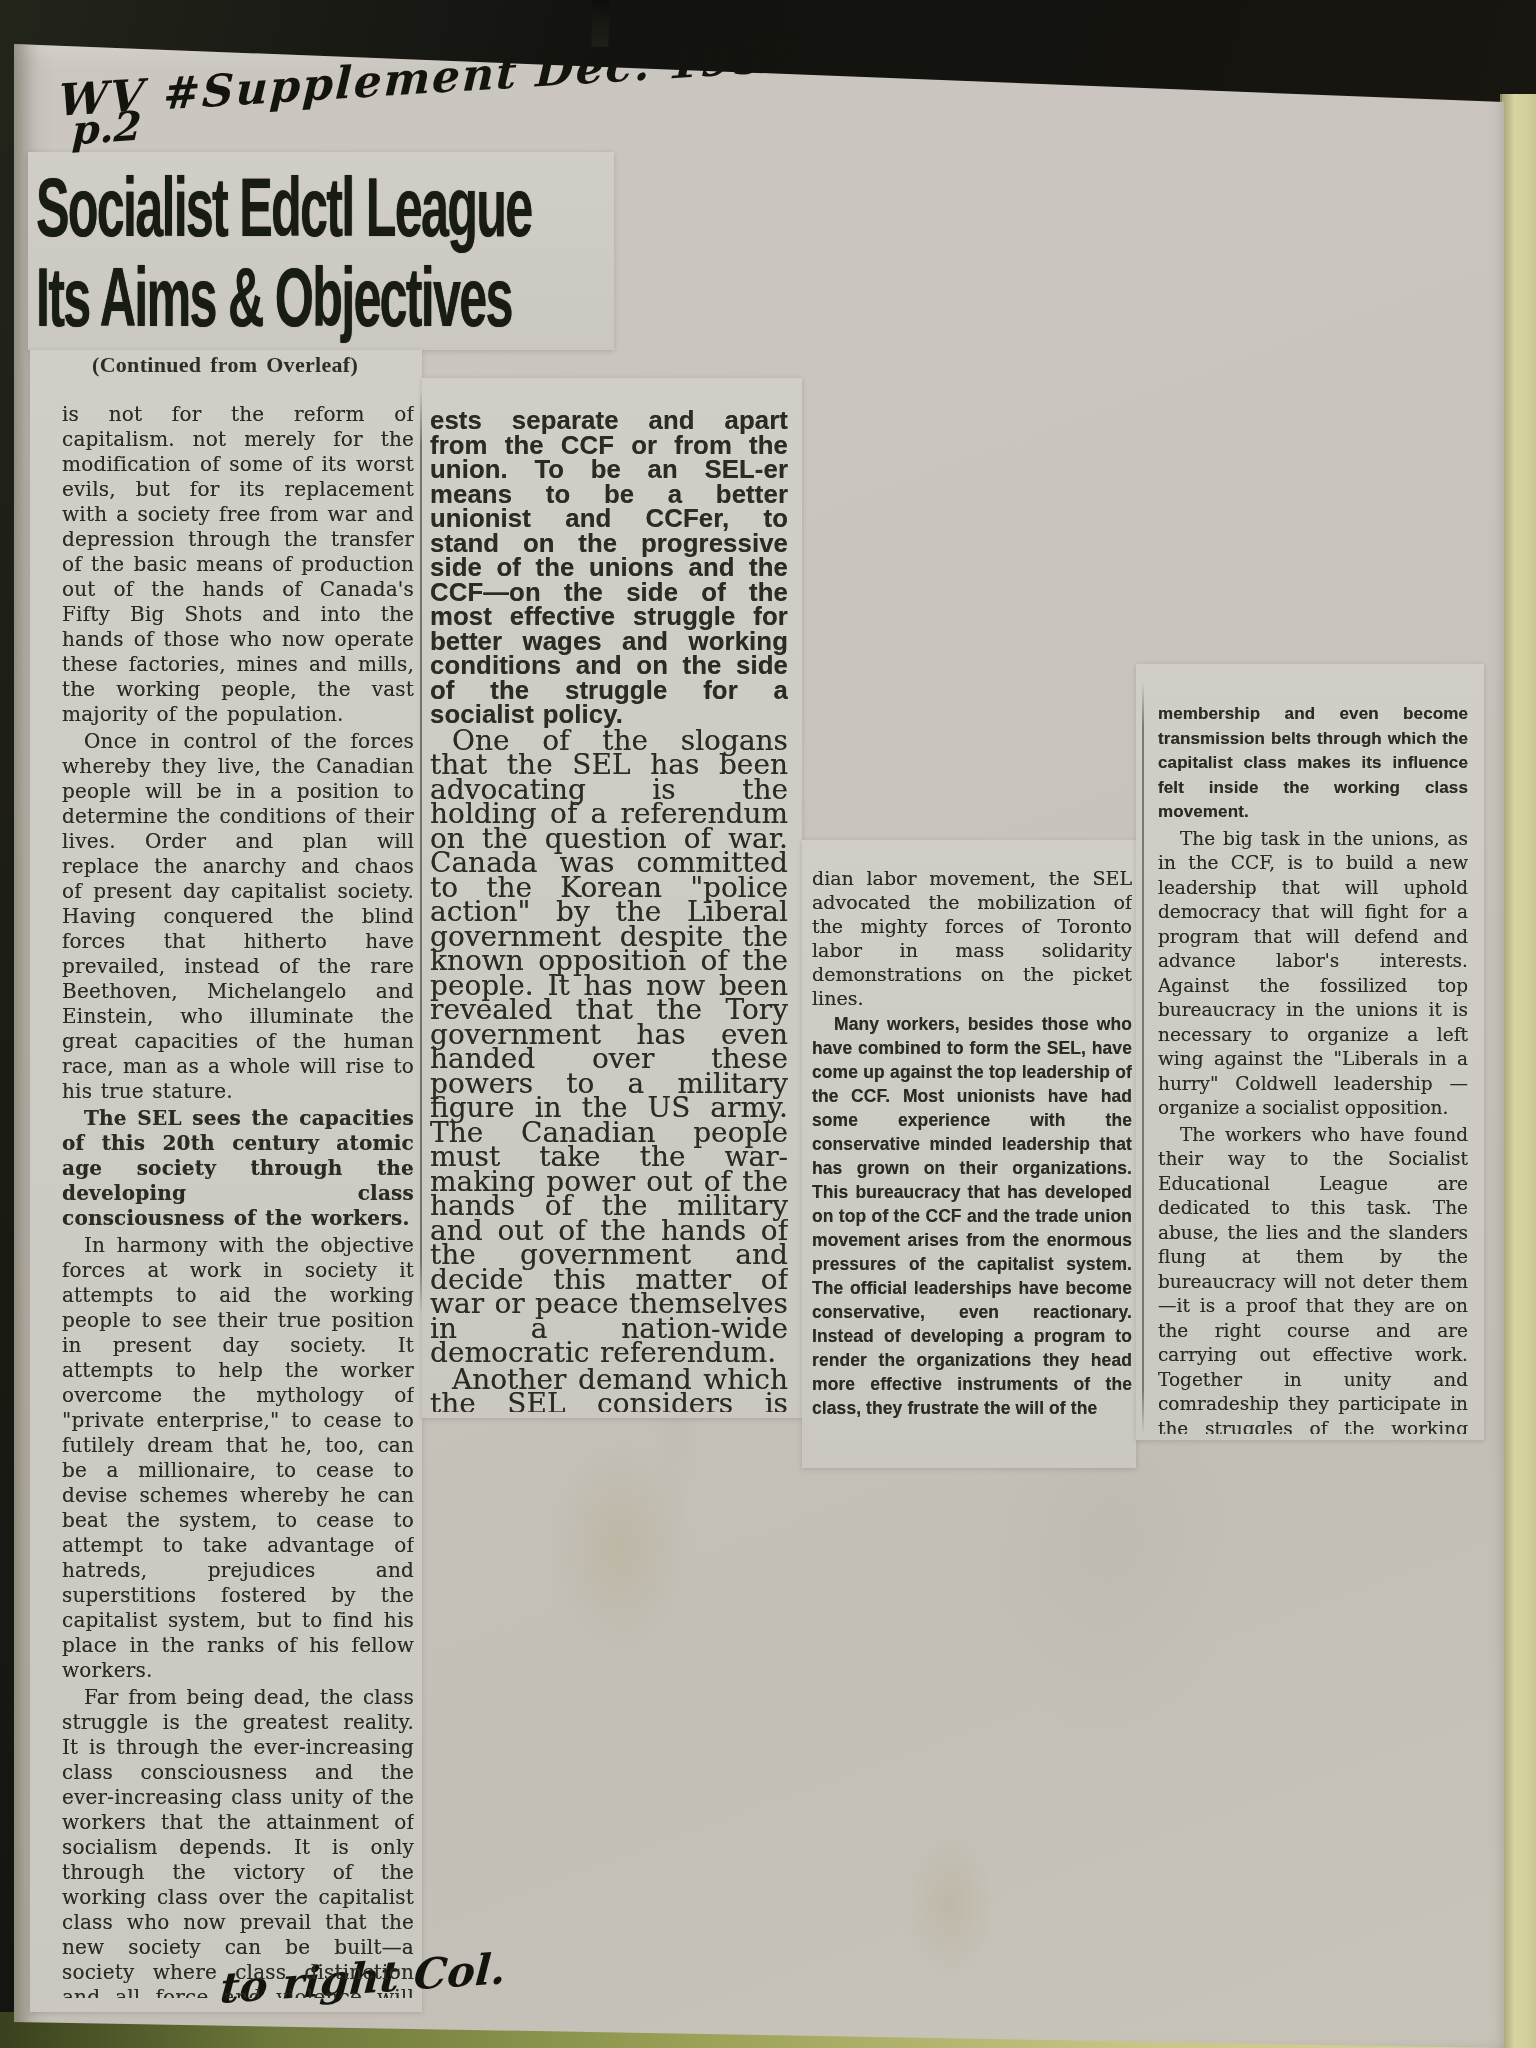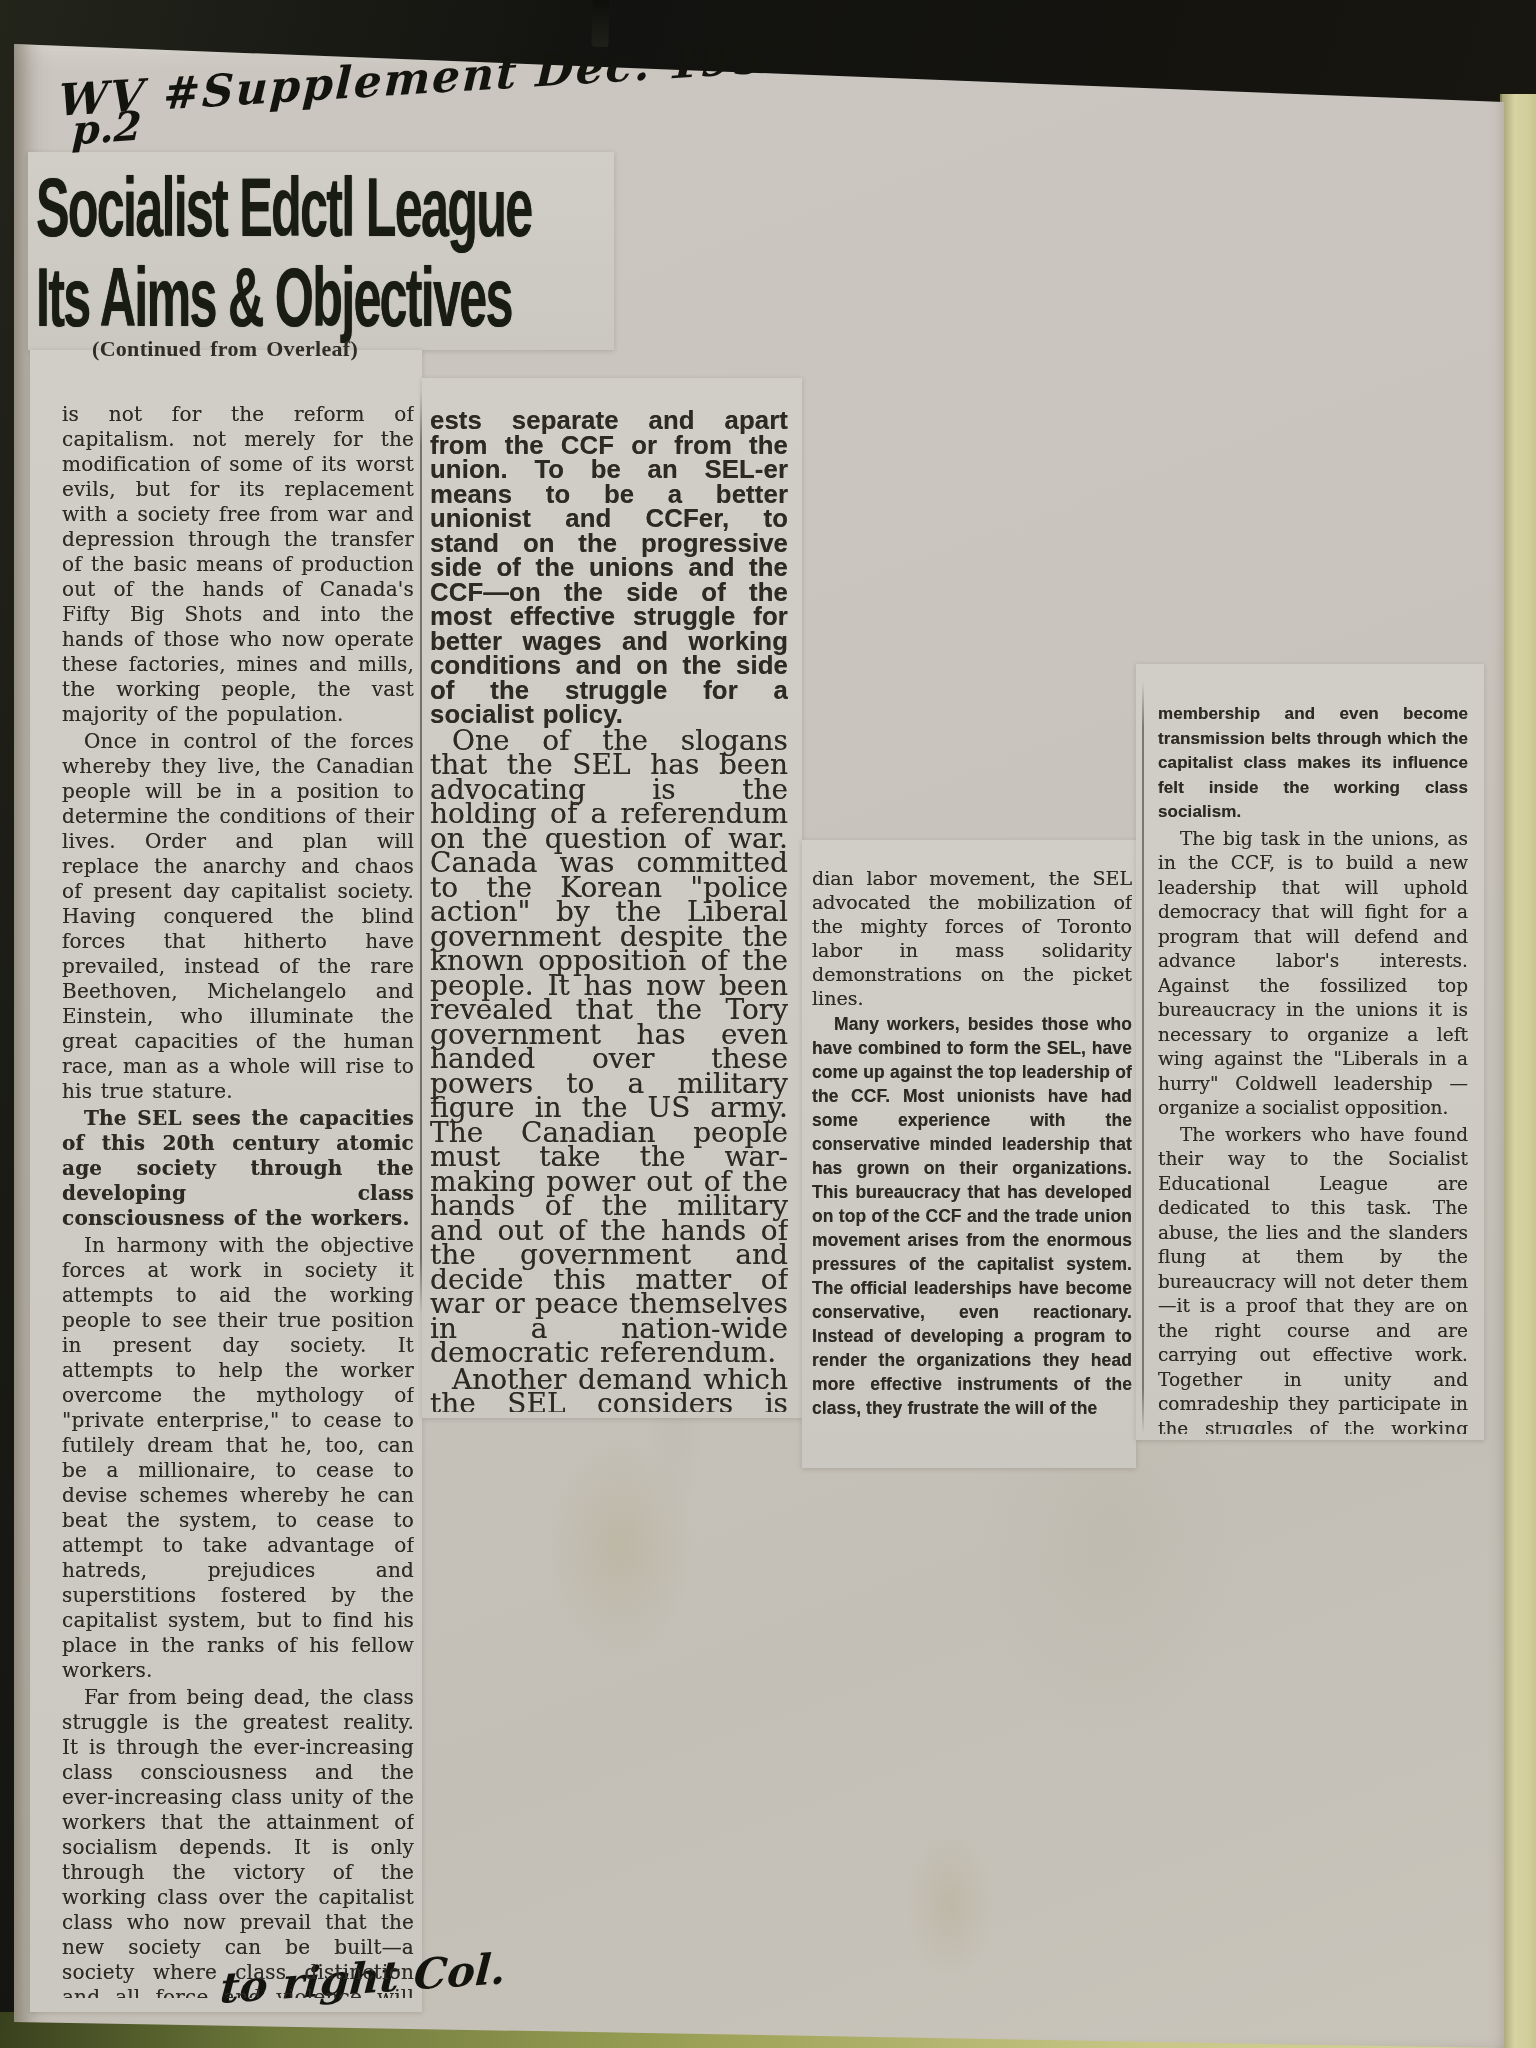--- a/index.html
+++ b/index.html
@@ -47,21 +47,21 @@
   #clip-col1{left:30px;top:350px;width:392px;height:1662px;}
   #clip-col2{left:422px;top:378px;width:380px;height:1040px;}
   #clip-col3{left:802px;top:840px;width:334px;height:628px;}
   #clip-col4{left:1136px;top:664px;width:348px;height:776px;}
   
   #headline{position:absolute;left:36px;top:162px;color:#181c12;
     font-family:"Liberation Sans",sans-serif;font-weight:bold;}
   .headline-line{font-size:84px;line-height:90px;letter-spacing:-3px;white-space:nowrap;
     transform:scaleX(.6);transform-origin:left top;
     text-shadow:0 0 1px rgba(20,25,15,.8);}
-  #continued{position:absolute;left:92px;top:336px;font-weight:bold;font-size:22px;
+  #continued{position:absolute;left:92px;top:352px;font-weight:bold;font-size:22px;
     color:#2e2e26;letter-spacing:.3px;word-spacing:3px;}
   
   .col{position:absolute;color:#2b2b23;text-align:justify;overflow:hidden;
     font-family:"DejaVu Serif",serif;text-shadow:0 0 .5px rgba(45,45,35,.55);}
   .col p{margin:2px 0 0 0;text-indent:22px;}
   .col p.noindent{text-indent:0;margin-top:16px;}
   .col p.semibold{font-weight:bold;}
   .col p.bold-par{font-family:"Liberation Sans",sans-serif;font-weight:bold;
     font-size:.92em;letter-spacing:.1px;}
   #col1{left:62px;top:386px;width:352px;height:1612px;font-size:20px;line-height:25px;
@@ -134,18 +134,18 @@
     <p>One of the slogans that the SEL has been advocating is the holding of a referendum on the question of war. Canada was committed to the Korean "police action" by the Liberal government despite the known opposition of the people. It has now been revealed that the Tory government has even handed over these powers to a military figure in the US army. The Canadian people must take the war-making power out of the hands of the military and out of the hands of the government and decide this matter of war or peace themselves in a nation-wide democratic referendum.</p>
     <p>Another demand which the SEL considers is becoming of increasing importance is the demand for a sliding scale of hours to meet rising unemployment. Without the right to work a worker has no rights. Unions should incorporate in their contracts a clause that automatically adjusts the work-week downwards with the same take-home pay to ensure all employment. During the Lever Bros. strike, along with Murdochville a probing action against the Cana-</p>
   </div>
 
   <div class="col" id="col3">
     <p class="noindent">dian labor movement, the SEL advocated the mobilization of the mighty forces of Toronto labor in mass solidarity demonstrations on the picket lines.</p>
     <p class="bold-par">Many workers, besides those who have combined to form the SEL, have come up against the top leadership of the CCF. Most unionists have had some experience with the conservative minded leadership that has grown on their organizations. This bureaucracy that has developed on top of the CCF and the trade union movement arises from the enormous pressures of the capitalist system. The official leaderships have become conservative, even reactionary. Instead of developing a program to render the organizations they head more effective instruments of the class, they frustrate the will of the</p>
   </div>
 
   <div class="col" id="col4">
-    <p class="noindent bold-par">membership and even become transmission belts through which the capitalist class makes its influence felt inside the working class socialism.</p>
+    <p class="noindent bold-par">membership and even become transmission belts through which the capitalist class makes its influence felt inside the working class movement.</p>
     <p>The big task in the unions, as in the CCF, is to build a new leadership that will uphold democracy that will fight for a program that will defend and advance labor's interests. Against the fossilized top bureaucracy in the unions it is necessary to organize a left wing against the "Liberals in a hurry" Coldwell leadership — organize a socialist opposition.</p>
     <p>The workers who have found their way to the Socialist Educational League are dedicated to this task. The abuse, the lies and the slanders flung at them by the bureaucracy will not deter them—it is a proof that they are on the right course and are carrying out effective work. Together in unity and comradeship they participate in the struggles of the working class that will lead to the socialist society of enduring peace and plenty.</p>
   </div>
 
 </div>
 
 </body></html>

